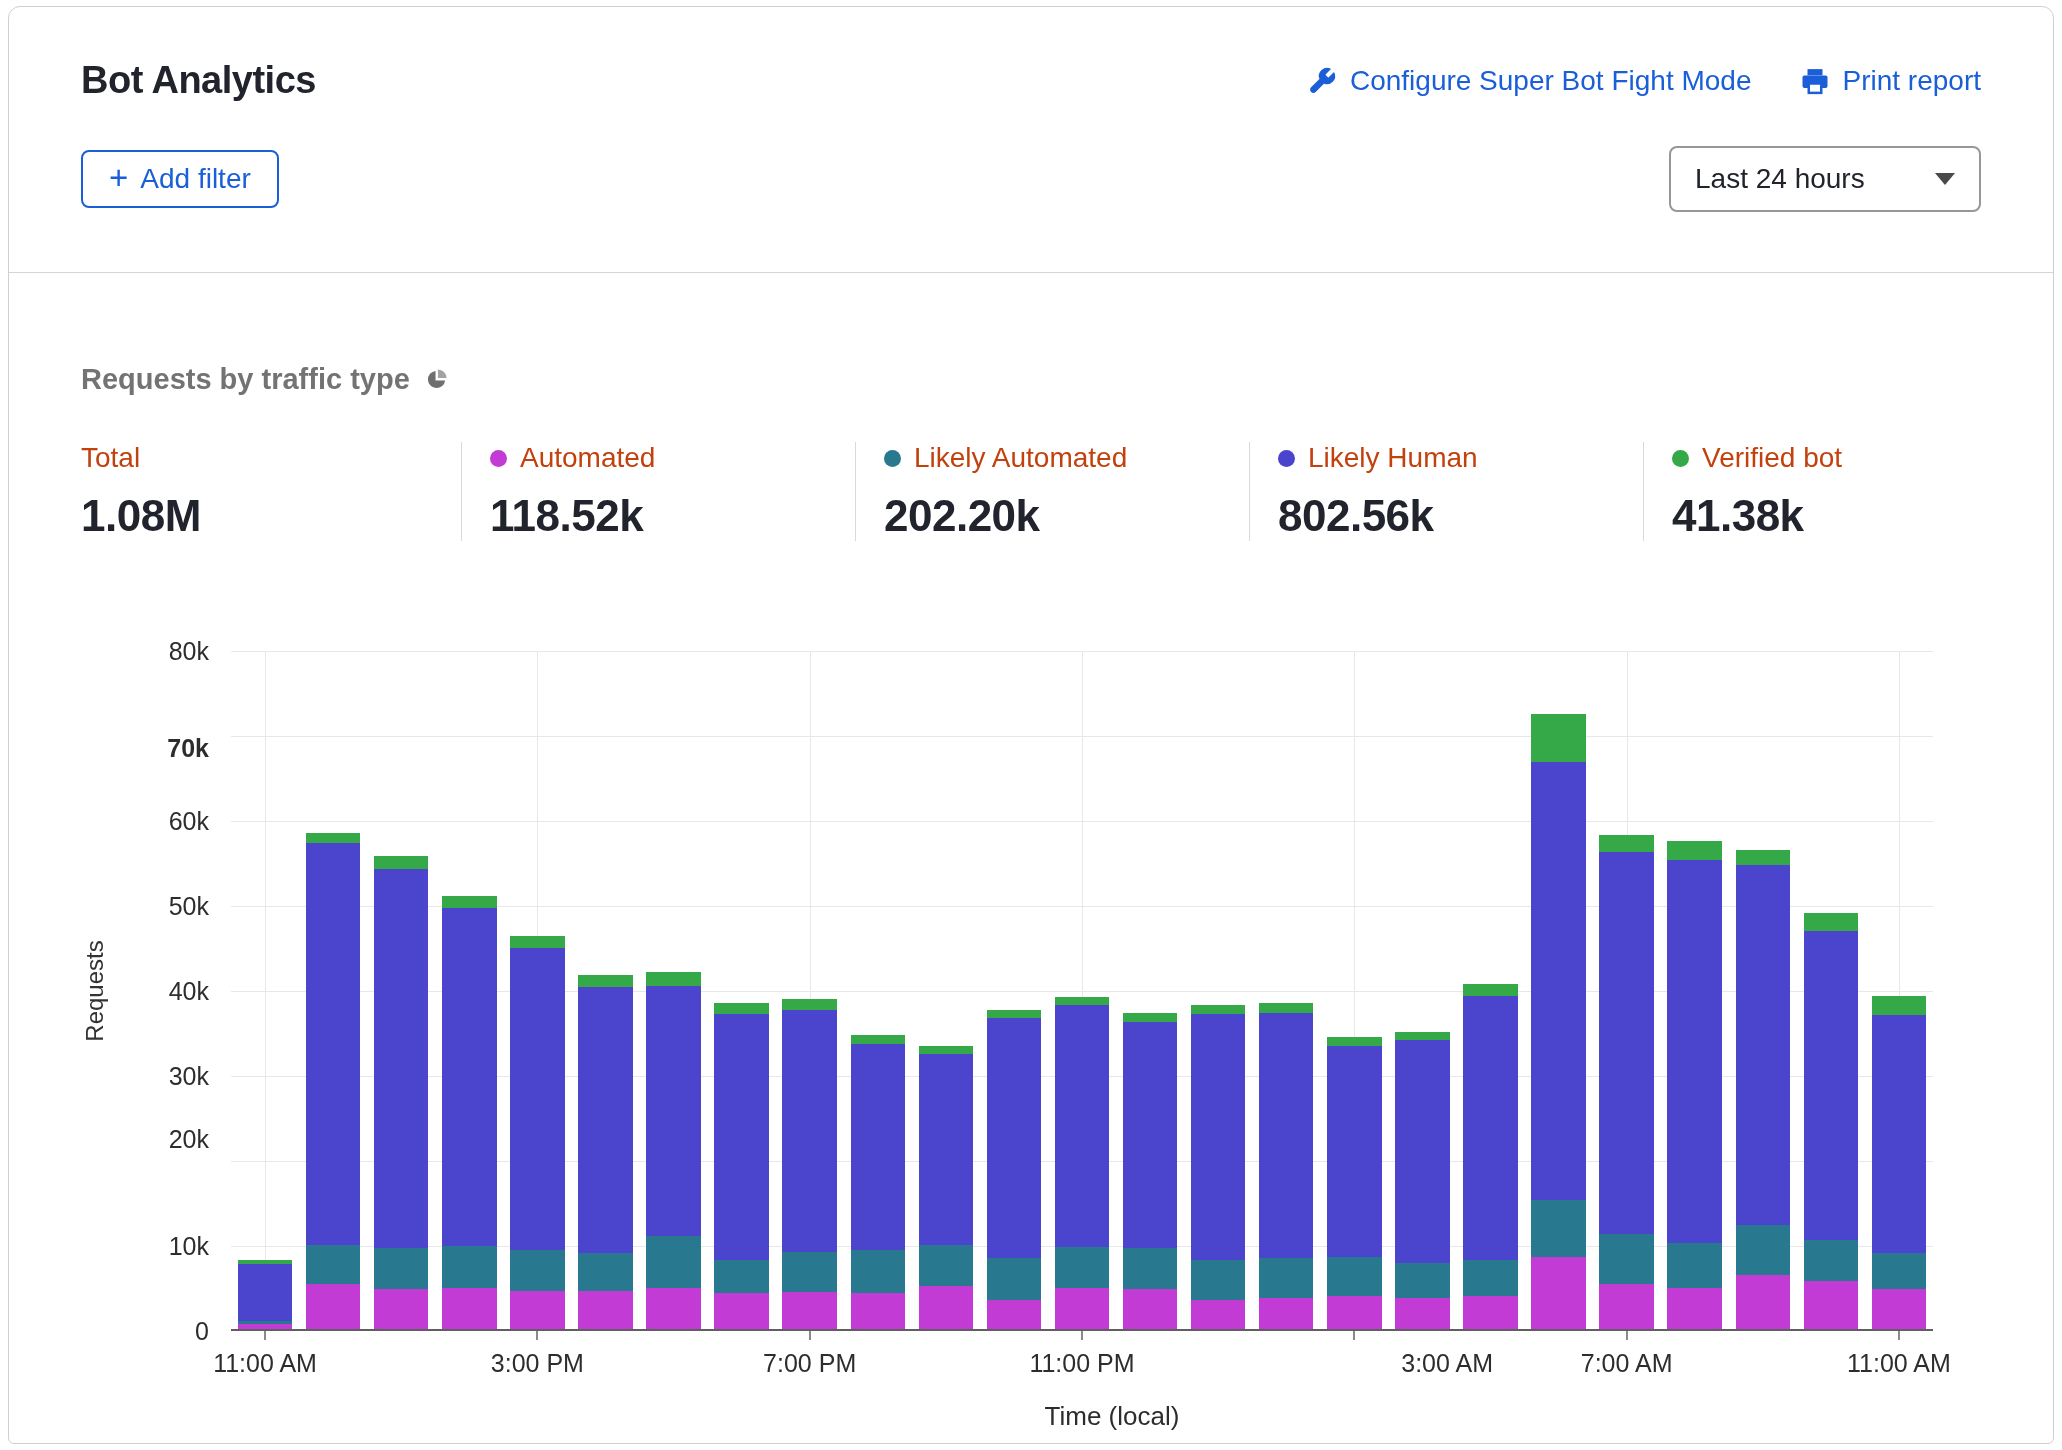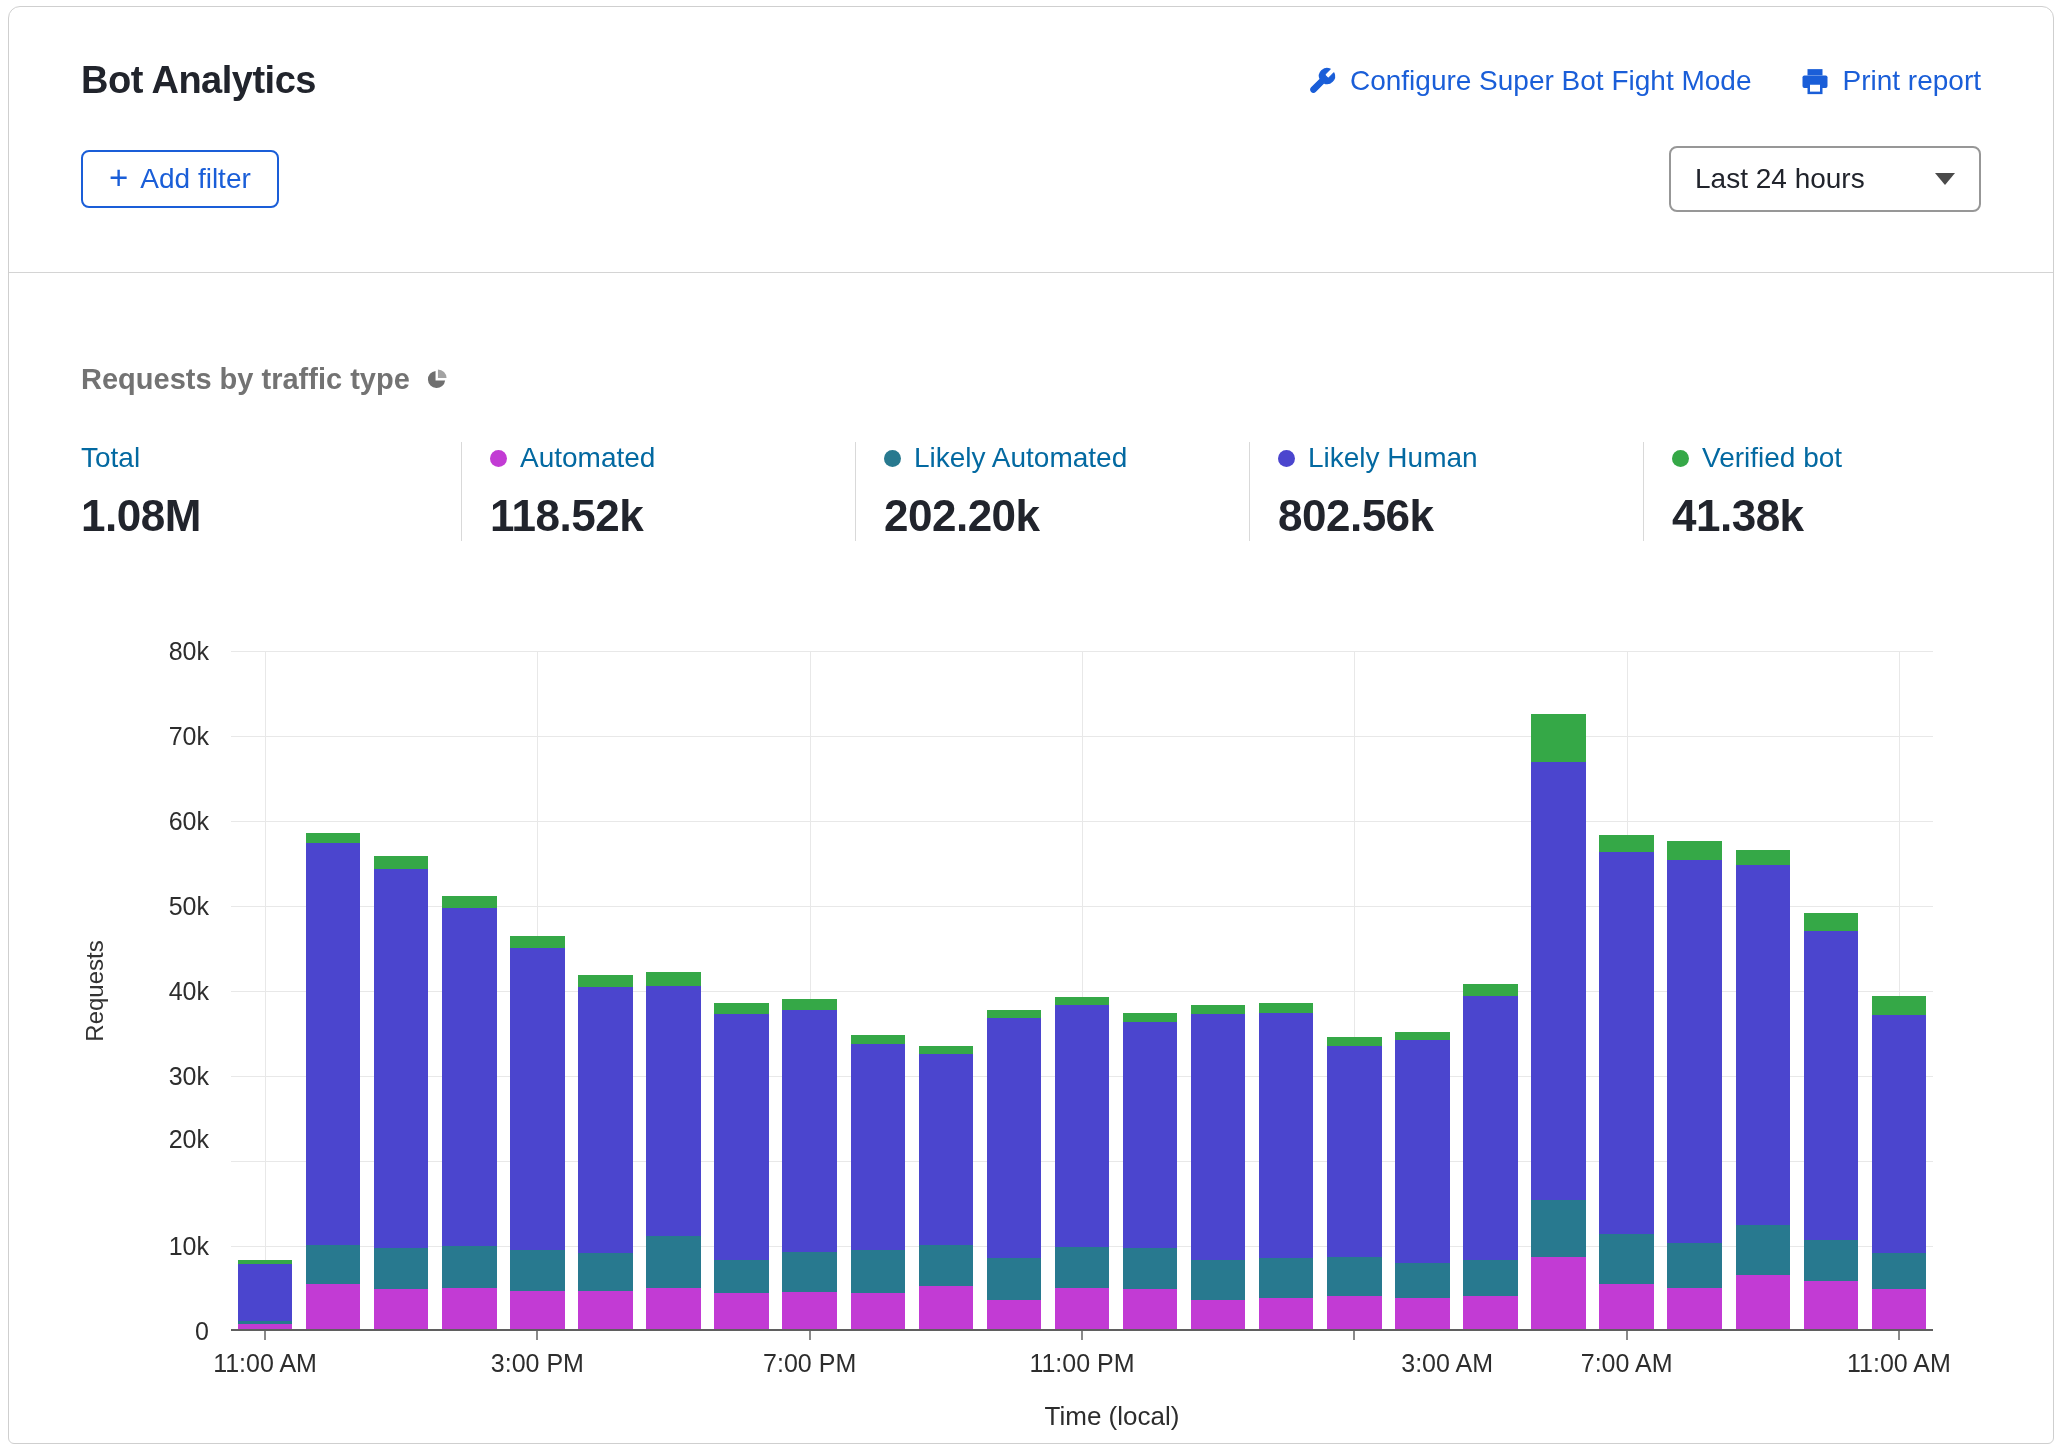--- a/index.html
+++ b/index.html
@@ -34,21 +34,21 @@
   .divider{border:none;border-top:1px solid #d4d4d4;margin:60px 0 0 0;}
   
   .section{padding:0 72px;}
   .sec-title-row{display:flex;align-items:center;gap:15px;margin-top:90px;}
   h2{margin:0;font-size:29px;font-weight:700;color:#737373;}
   .pie-icon svg{width:23px;height:23px;display:block;}
   .stats{display:flex;margin-top:46px;}
   .stat{box-sizing:border-box;width:394px;border-left:1px solid #d9d9d9;padding-left:28px;}
   .stat:first-child{border-left:none;padding-left:0;width:380px;}
   .stat:last-child{width:auto;}
-  .stat-label{display:flex;align-items:center;gap:13px;font-size:28px;color:#0369a1;}
+  .stat-label{display:flex;align-items:center;gap:13px;font-size:28px;color:#c2410c;}
   .dot{width:17px;height:17px;border-radius:50%;flex:0 0 auto;}
   .stat-value{margin-top:17px;font-size:44px;font-weight:700;color:#21242c;letter-spacing:-0.5px;}
   
   #chart{position:relative;margin-top:70px;height:840px;}
   #plot{position:absolute;left:150px;top:40px;width:1702px;height:680px;}
   .gridline-h{position:absolute;left:0;right:0;height:1px;background:#e8e8e8;z-index:0;}
   .gridline-v{position:absolute;top:0;bottom:2px;width:1px;background:#e8e8e8;z-index:0;}
   .x-axis-line{position:absolute;left:0;right:0;bottom:0;height:2px;background:#5f5f5f;z-index:3;}
   .tickmark{position:absolute;width:2px;height:9px;background:#8a8a8a;z-index:3;}
   .bar{position:absolute;bottom:2px;display:flex;flex-direction:column-reverse;z-index:2;}
@@ -322,21 +322,21 @@
           </div>
         </div>
       <div class="x-title" id="x-title" style="left: 1001px; top: 790px;">Time (local)</div>
     <div class="ytick" style="top: 705px;">0</div>
         <div class="ytick" style="top: 620px;">10k</div>
         <div class="ytick" style="top: 513px;">20k</div>
         <div class="ytick" style="top: 450px;">30k</div>
         <div class="ytick" style="top: 365px;">40k</div>
         <div class="ytick" style="top: 280px;">50k</div>
         <div class="ytick" style="top: 195px;">60k</div>
-        <div class="ytick" style="top: 110px;">70k</div>
+        <div class="ytick" style="top: 122px; font-weight: bold;">70k</div>
         <div class="ytick" style="top: 25px;">80k</div>
         <div class="xtick" style="left: 89.04px; top: 738px;">11:00 AM</div>
         <div class="xtick" style="left: 361.36px; top: 738px;">3:00 PM</div>
         <div class="xtick" style="left: 633.68px; top: 738px;">7:00 PM</div>
         <div class="xtick" style="left: 906px; top: 738px;">11:00 PM</div>
         <div class="xtick" style="left: 1222px; top: 738px; text-align: right;">3:00 AM</div>
         <div class="xtick" style="left: 1450.64px; top: 738px;">7:00 AM</div>
         <div class="xtick" style="left: 1722.96px; top: 738px;">11:00 AM</div>
       </div>
   </div>

